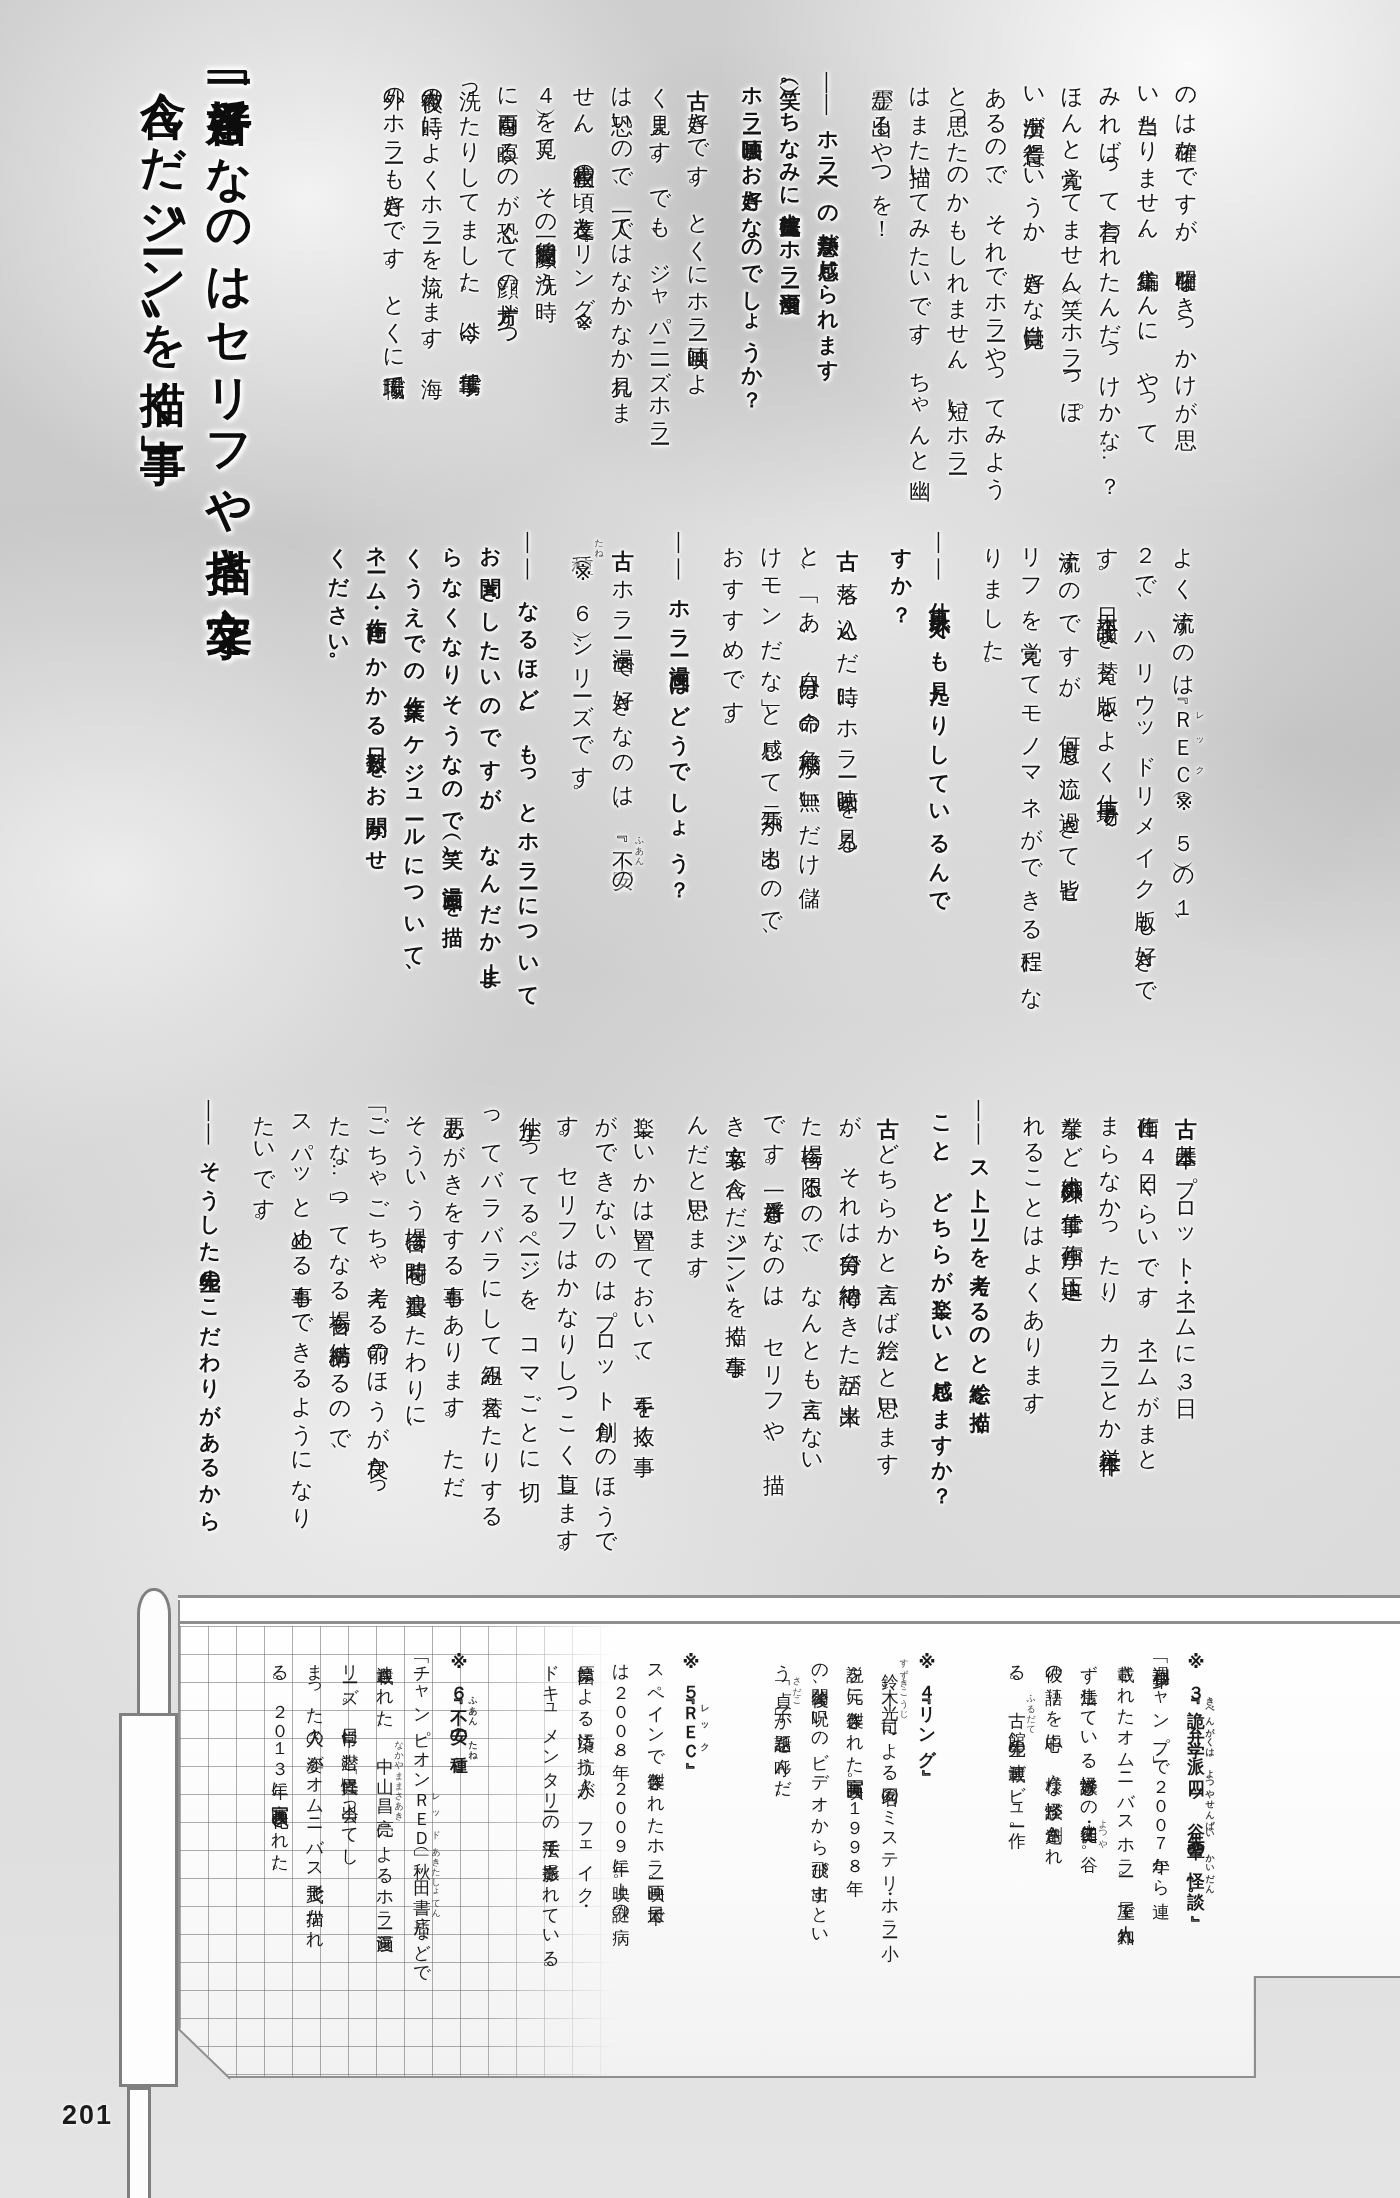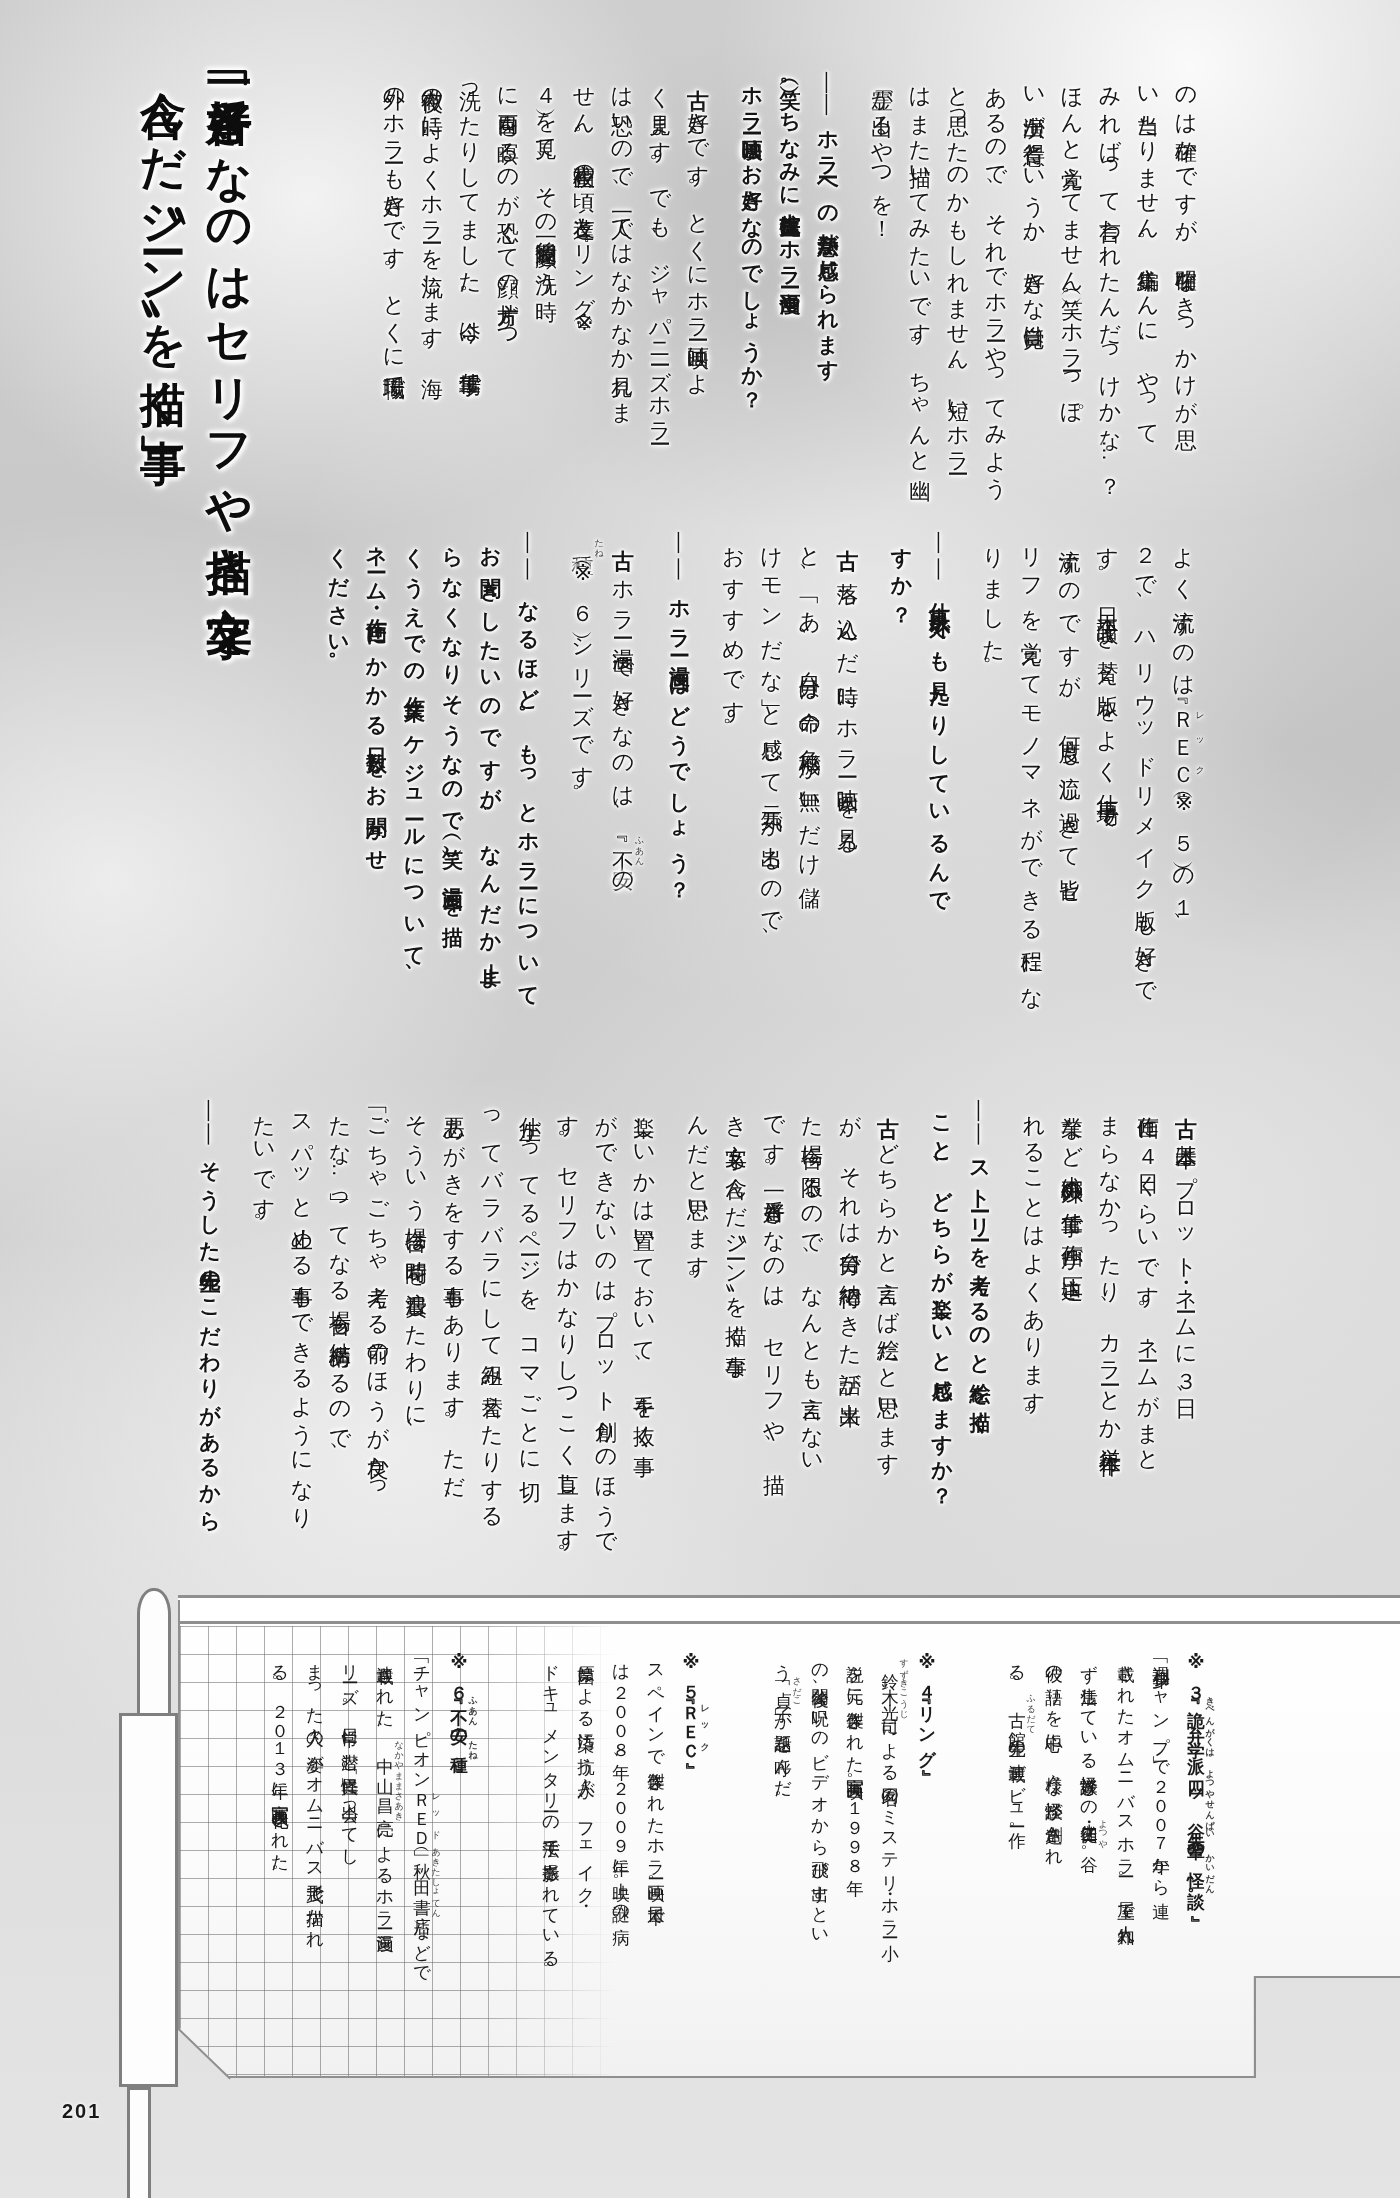--- a/index.html
+++ b/index.html
@@ -82,21 +82,21 @@
     top:1652px;right:185px;height:438px;
     font-size:17.5px;line-height:35px;letter-spacing:1.5px;
     color:#1a1a1a;text-shadow:none;
   }
   .fngroup{display:block;}
   .fngroup + .fngroup{margin-block-start:55px;}
   .fngroup .tcol.head{font-weight:700;}
 
   #pageno{
     position:absolute;left:62px;top:2100px;
-    font-size:20px;font-weight:800;letter-spacing:2px;color:#1b1b1b;
+    font-size:27px;font-weight:800;letter-spacing:2px;color:#1b1b1b;
     font-family:"Liberation Sans","DejaVu Sans",sans-serif;
     text-shadow:0 0 3px #fff,0 0 5px #fff;
   }
 </style>
 </head>
 <body>
 
 <div id="page">
 
   <div id="panel" class="deco"></div>

